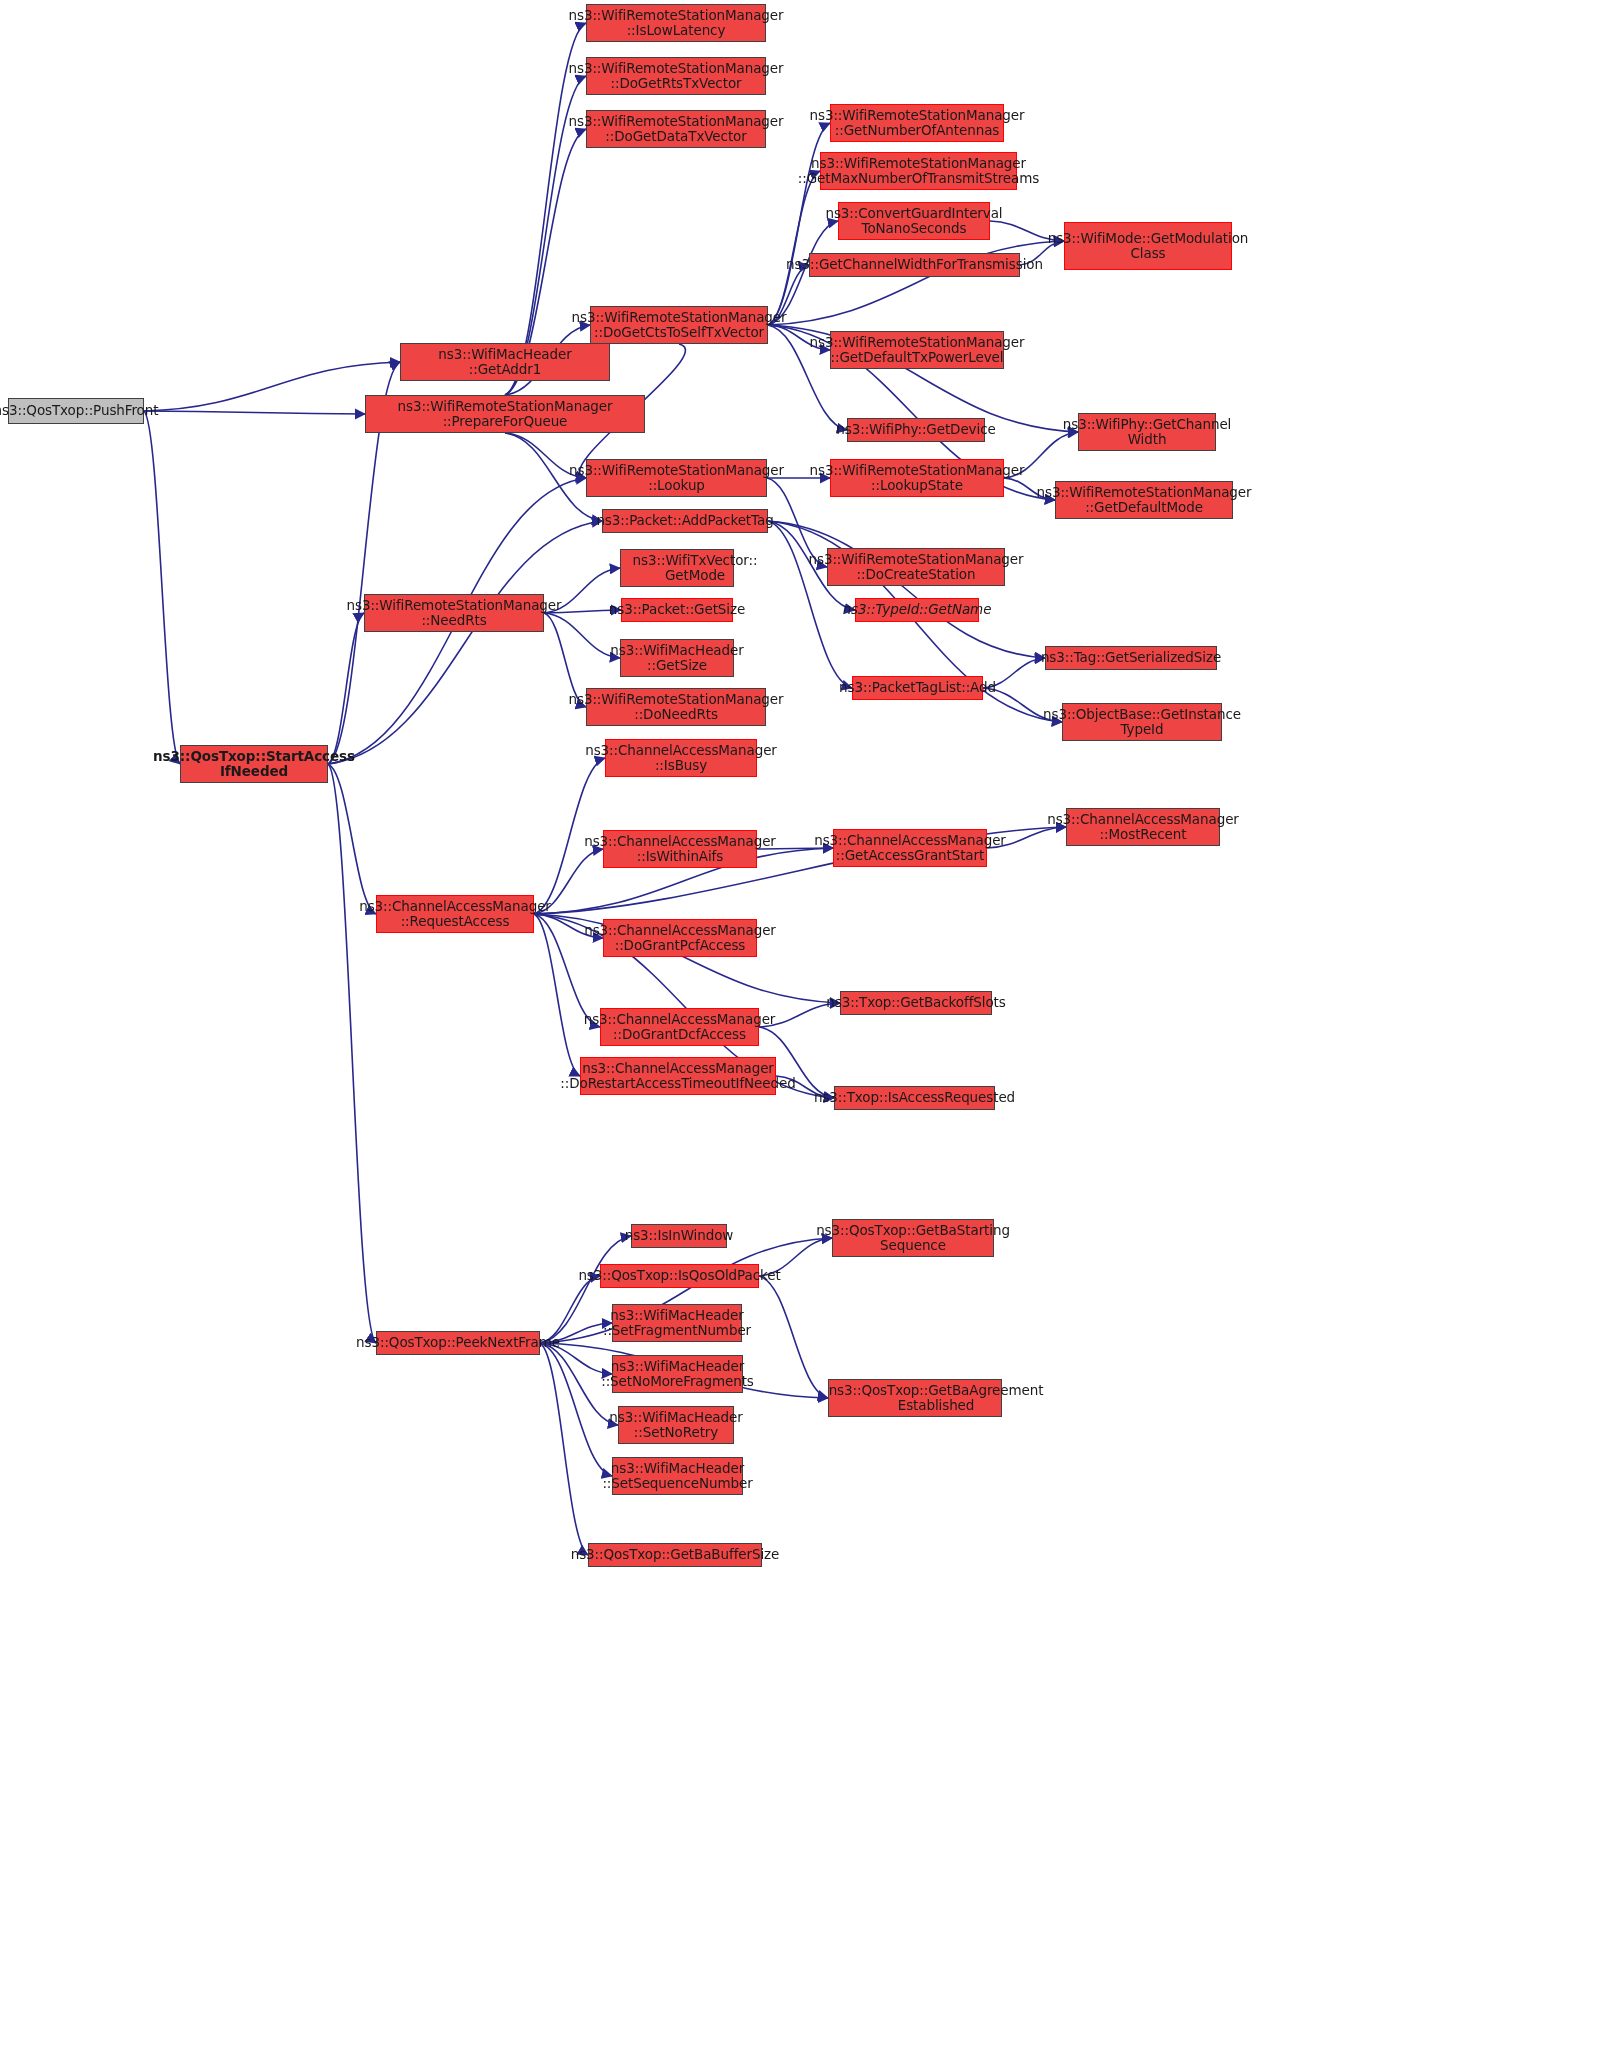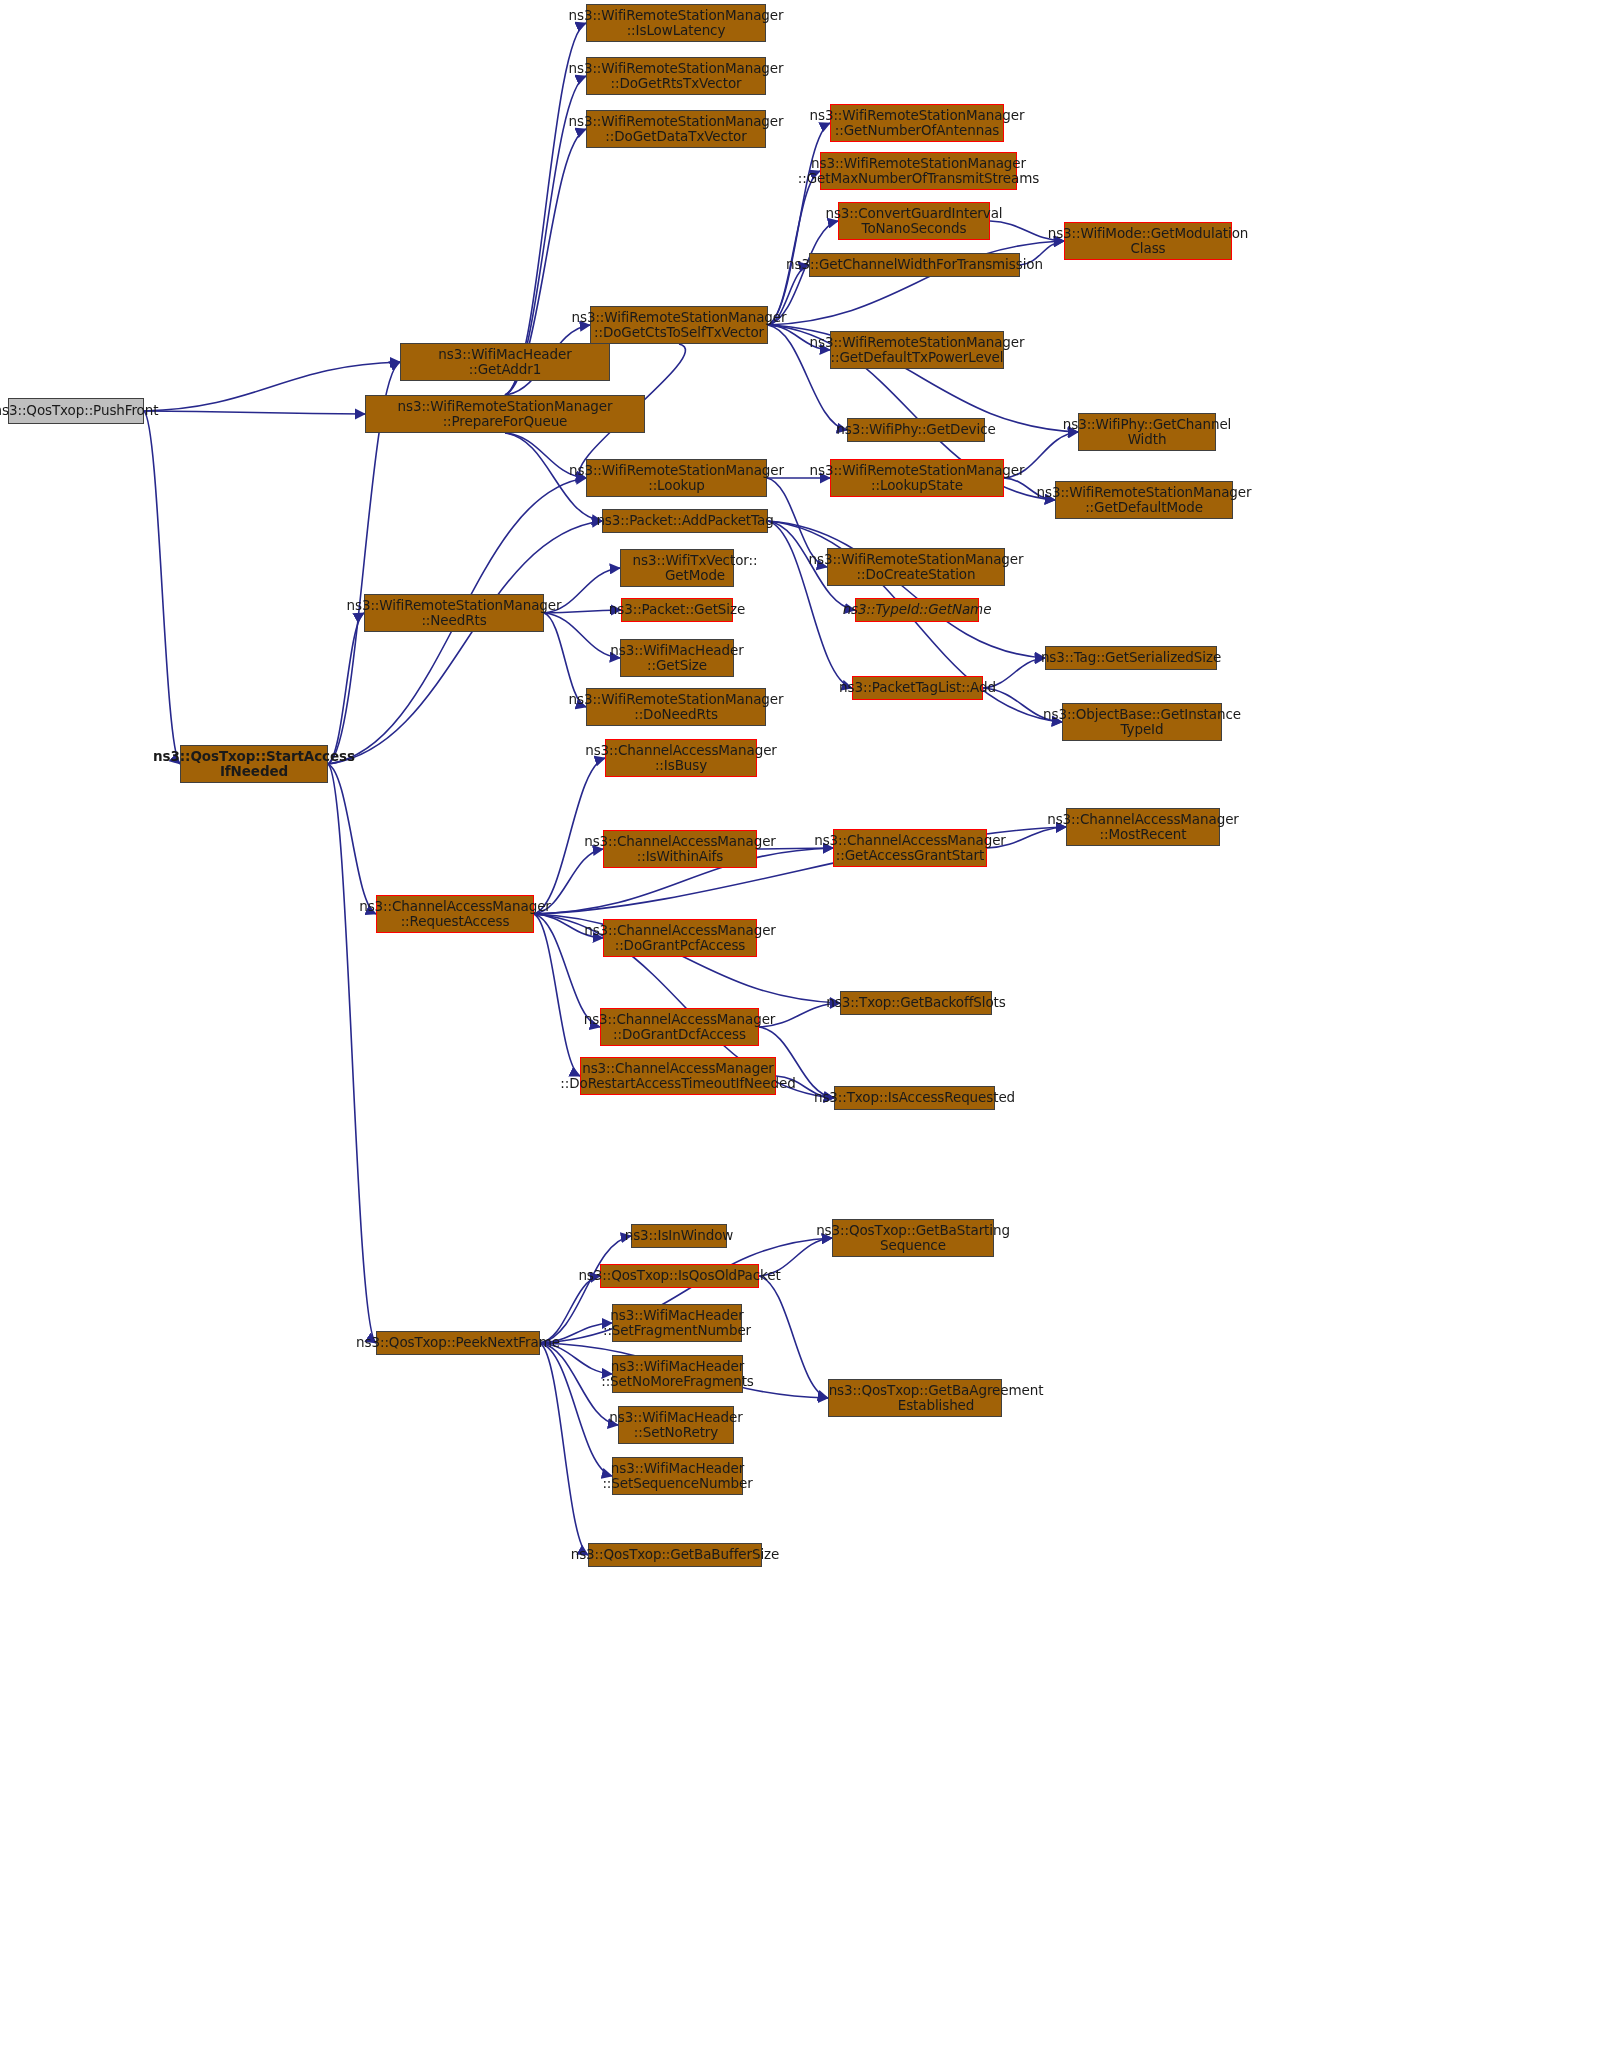--- a/index.html
+++ b/index.html
@@ -12,21 +12,21 @@
     overflow:hidden;
   }
   #edges { position:absolute; left:0; top:0; width:1616px; height:2048px; }
   .node {
     position:absolute;
     box-sizing:border-box;
     display:flex;
     align-items:center;
     justify-content:center;
     text-align:center;
-    background:#a16207;
+    background:#ef4444;
     border:1px solid #404040;
     color:#1a1a1a;
     font-size:13.5px;
     line-height:15.5px;
     letter-spacing:-0.1px;
     padding:1px 3px;
     white-space:pre-line;
   }
   .node.red { border:1px solid #ff0000; }
   .node.root {
@@ -150,21 +150,21 @@
       <div class="node" style="left: 809px; top: 253px; width: 211px; height: 24px;">ns3::GetChannelWidthForTransmission</div>
       <div class="node" style="left: 830px; top: 331px; width: 174px; height: 38px;">ns3::WifiRemoteStationManager
 ::GetDefaultTxPowerLevel</div>
       <div class="node" style="left: 847px; top: 418px; width: 138px; height: 24px; text-align: right;">ns3::WifiPhy::GetDevice</div>
       <div class="node red" style="left: 830px; top: 459px; width: 174px; height: 38px;">ns3::WifiRemoteStationManager
 ::LookupState</div>
       <div class="node" style="left: 827px; top: 548px; width: 178px; height: 38px;">ns3::WifiRemoteStationManager
 ::DoCreateStation</div>
       <div class="node red" style="left: 855px; top: 598px; width: 124px; height: 24px; font-style: italic;">ns3::TypeId::GetName</div>
       <div class="node red" style="left: 852px; top: 676px; width: 131px; height: 24px;">ns3::PacketTagList::Add</div>
-      <div class="node red" style="left: 1064px; top: 222px; width: 168px; height: 38px;">ns3::WifiMode::GetModulation
+      <div class="node red" style="left: 1064px; top: 222px; width: 168px; height: 48px;">ns3::WifiMode::GetModulation
 Class</div>
       <div class="node" style="left: 1078px; top: 413px; width: 138px; height: 38px;">ns3::WifiPhy::GetChannel
 Width</div>
       <div class="node" style="left: 1055px; top: 481px; width: 178px; height: 38px;">ns3::WifiRemoteStationManager
 ::GetDefaultMode</div>
       <div class="node" style="left: 1045px; top: 646px; width: 172px; height: 24px;">ns3::Tag::GetSerializedSize</div>
       <div class="node" style="left: 1062px; top: 703px; width: 160px; height: 38px;">ns3::ObjectBase::GetInstance
 TypeId</div>
       <div class="node red" style="left: 605px; top: 739px; width: 152px; height: 38px;">ns3::ChannelAccessManager
 ::IsBusy</div>

